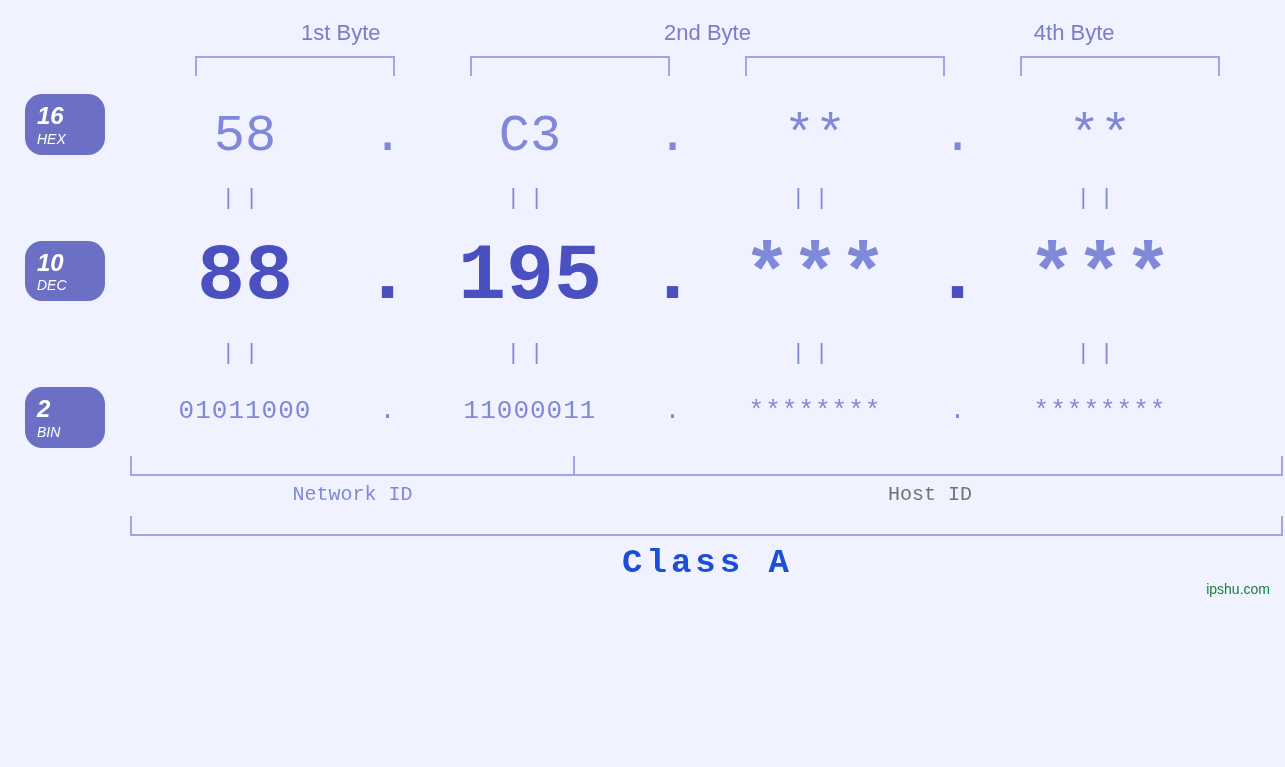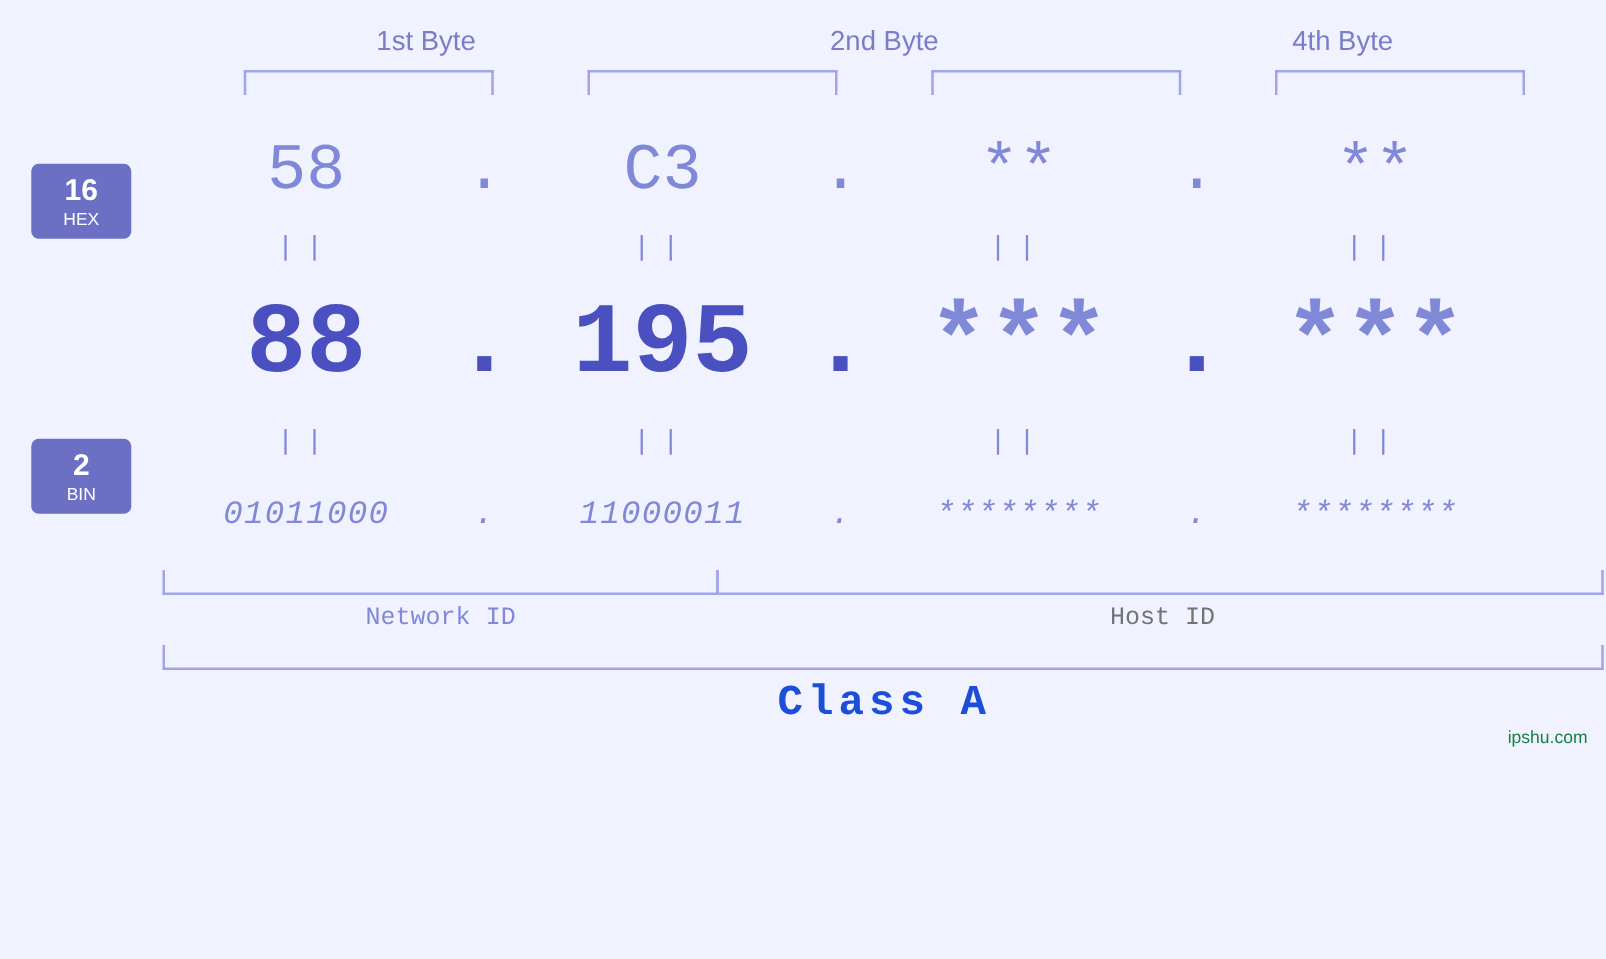--- a/index.html
+++ b/index.html
@@ -54,24 +54,25 @@
       width: 200px;
       height: 20px;
       border-top: 2px solid #a0a4e8;
       border-left: 2px solid #a0a4e8;
       border-right: 2px solid #a0a4e8;
     }
 
     .base-badge {
       background-color: #6b70c4;
       color: white;
-      border-radius: 6px;
+      border-radius: 17px;
       padding: 8px 12px;
-      text-align: center;
+      text-align: left;
       width: 80px;
+      font-style: italic;
     }
 
     .base-number {
       font-size: 24px;
       font-weight: bold;
       font-family: Arial, sans-serif;
       line-height: 1.2;
     }
 
     .base-label {
@@ -155,21 +156,20 @@
     .ip-dec-row {
       display: flex;
       align-items: center;
       height: 120px;
     }
 
     .ip-bin-row {
       display: flex;
       align-items: center;
       height: 80px;
-      font-style: italic;
     }
 
     .eq-row {
       display: flex;
       align-items: center;
       height: 35px;
     }
 
     .cell {
       display: flex;
@@ -222,20 +222,26 @@
 
     <div class="left-col">
 
       <div style="margin-top: 0px;">
         <div class="base-badge">
           <div class="base-number">16</div>
           <div class="base-label">HEX</div>
         </div>
       </div>
 
+      <div style="margin-top: 80px;">
+        <div class="base-badge">
+          <div class="base-number">10</div>
+          <div class="base-label">DEC</div>
+        </div>
+      </div>
 
       <div style="margin-top: 80px;">
         <div class="base-badge">
           <div class="base-number">2</div>
           <div class="base-label">BIN</div>
         </div>
       </div>
     </div>
 
     <div class="right-col">

